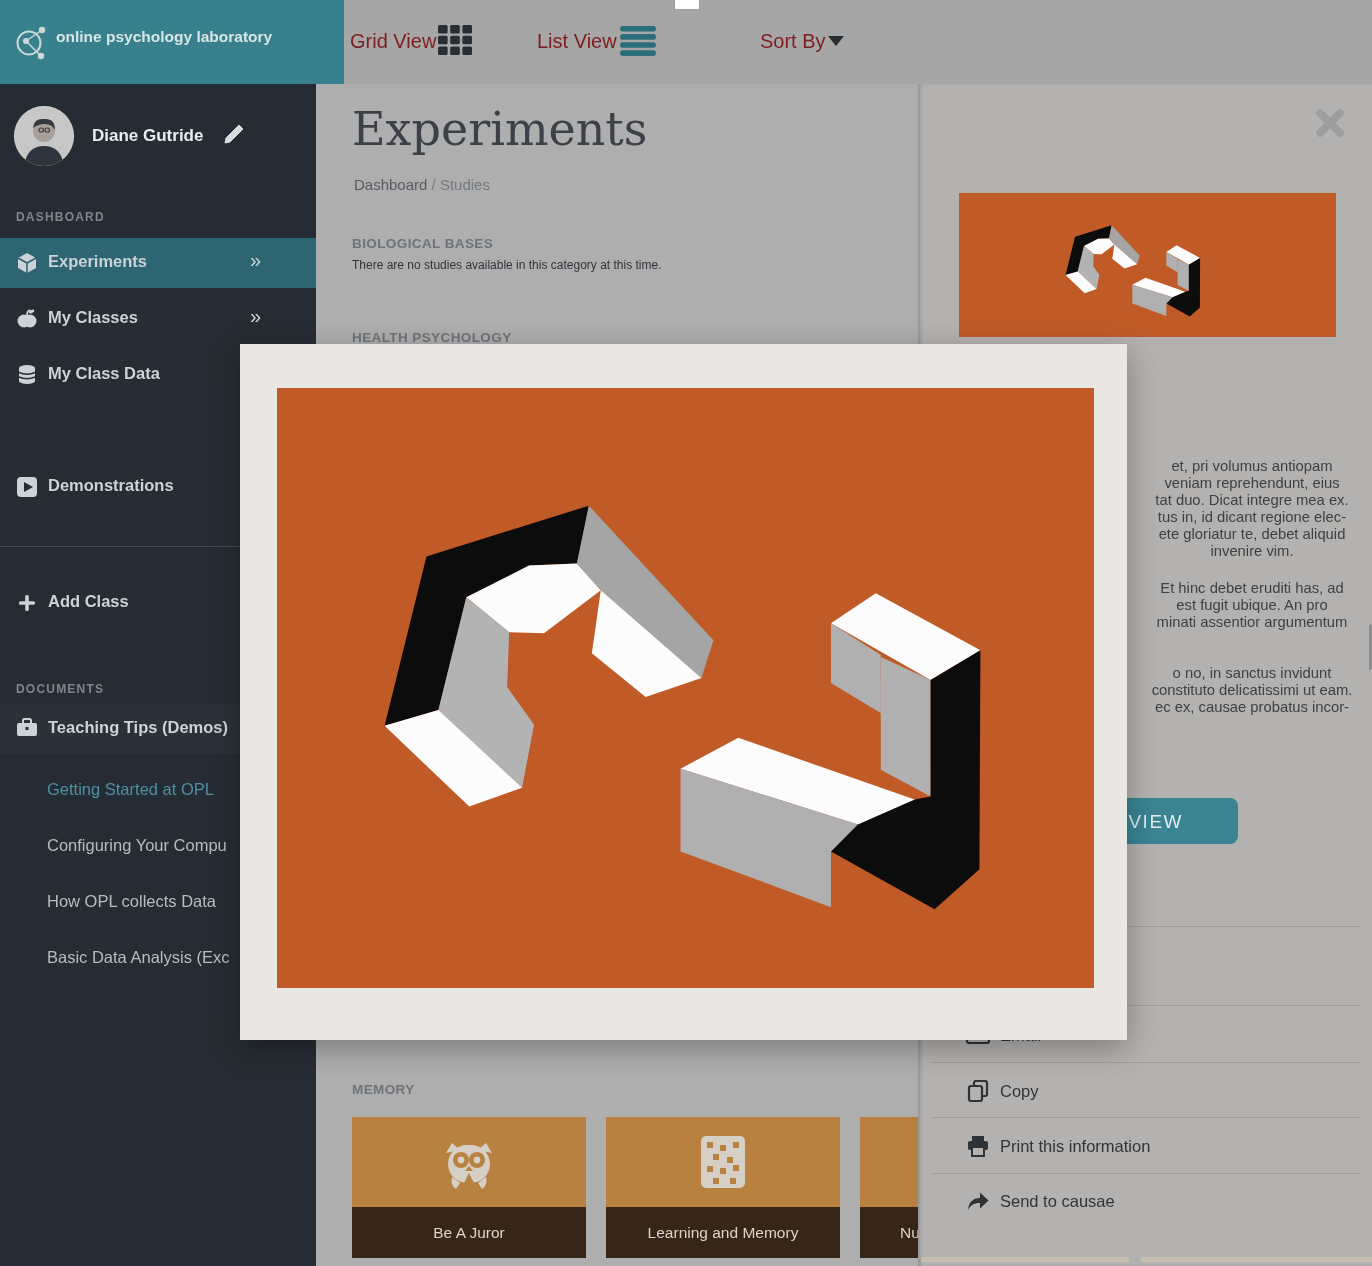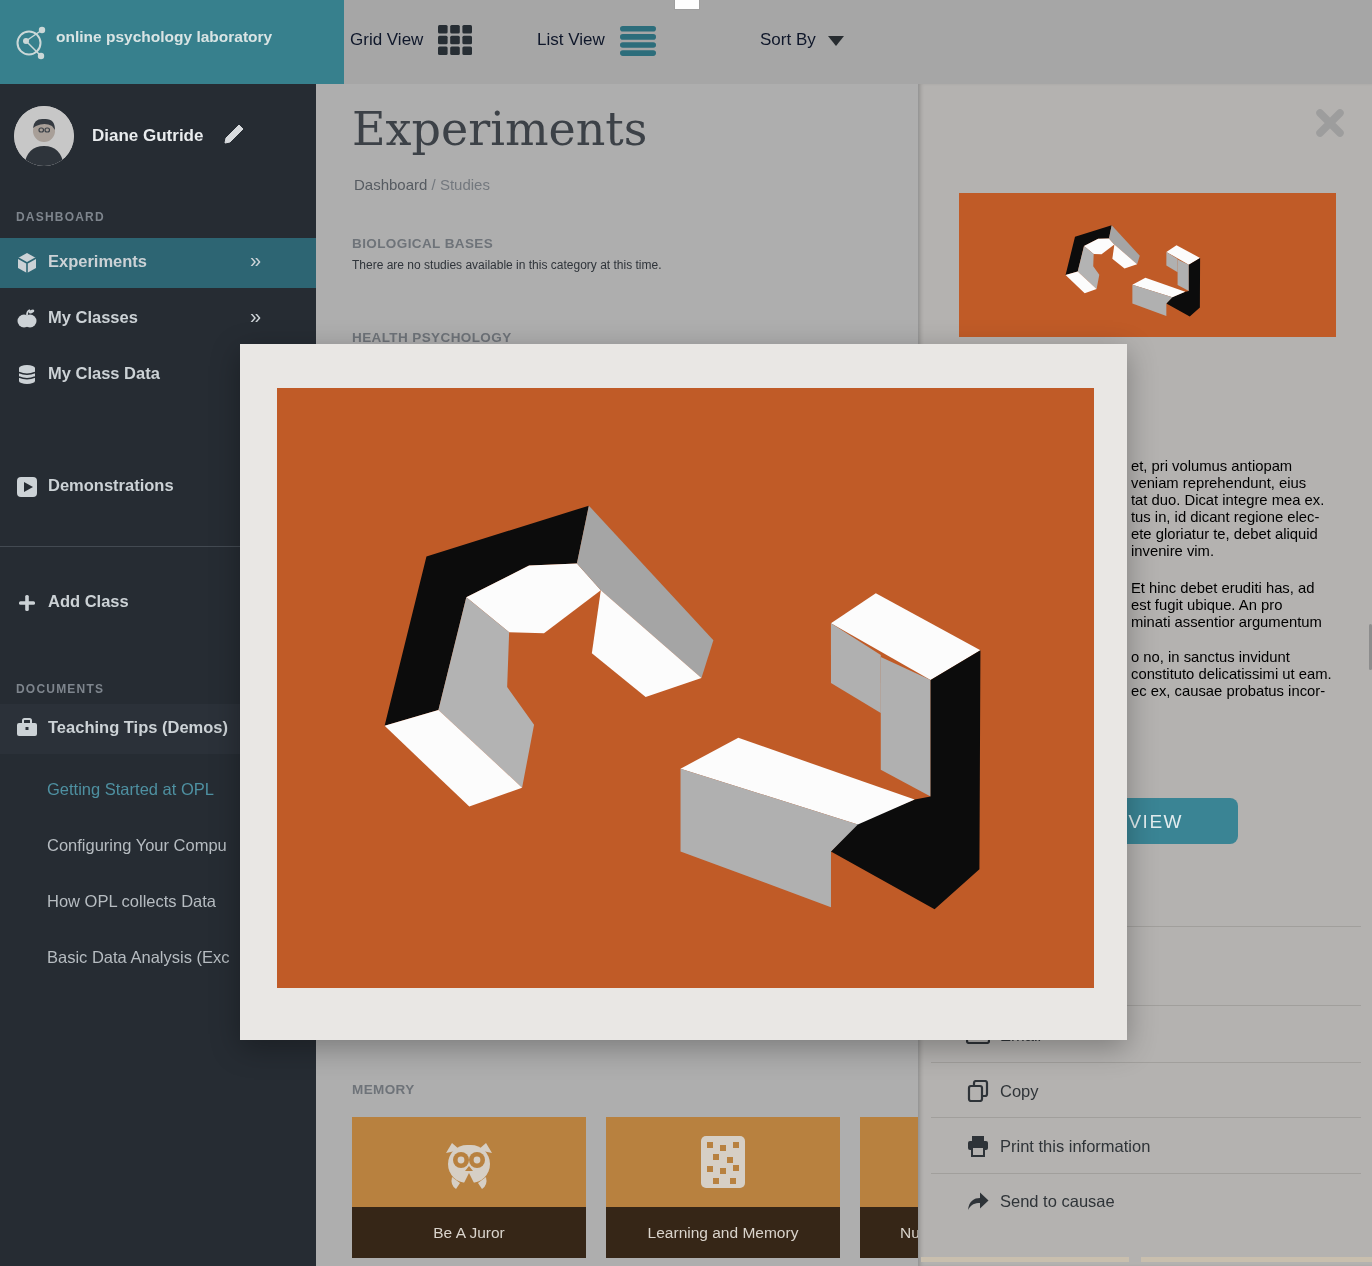--- a/index.html
+++ b/index.html
@@ -4,21 +4,21 @@
 <style>
   html,body{margin:0;padding:0;background:#8e8e8e;}
   #app{position:relative;width:1372px;height:1266px;overflow:hidden;background:#aeaeae;
        font-family:"Liberation Sans",sans-serif;}
   .abs{position:absolute;}
 
   
   #topbar{left:0;top:0;width:1372px;height:84px;background:#a6a6a6;}
   #logo-block{left:0;top:0;width:316px;height:84px;background:#37808d;padding-left:28px;}
   #logo-text{left:56px;top:28px;width:250px;font-size:15.5px;font-weight:bold;color:#d9e4e4;}
-  .tb-label{top:30px;font-size:17px;color:#0f172a;}
+  .tb-label{top:30px;font-size:20px;color:#7f1d1d;}
   #grid-label{left:350px;} #list-label{left:537px;} #sort-label{left:760px;}
   #grid-icon{left:438px;top:25px;} #list-icon{left:620px;top:26px;}
   #sort-caret{left:828px;top:36px;width:0;height:0;border-left:8px solid transparent;
       border-right:8px solid transparent;border-top:10px solid #272c30;}
   #notch{left:674px;top:0;width:24px;height:9px;background:#fdfdfd;border:1px solid #9e9e9e;border-top:none;}
 
   
   #sidebar{left:0;top:84px;width:316px;height:1182px;background:#262c33;}
   #avatar{left:14px;top:22px;width:60px;height:60px;border-radius:50%;background:#c7c7c7;overflow:hidden;}
   #user-name{left:92px;top:42px;font-size:17px;font-weight:bold;color:#e9ecee;}
@@ -51,23 +51,23 @@
 
   
   #panel{left:918px;top:84px;width:454px;height:1182px;background:#b4b2b0;
          border-left:1px solid #979797;box-shadow:inset 3px 0 4px -2px rgba(0,0,0,.2);}
   #close-btn{left:396px;top:24px;width:30px;height:30px;cursor:pointer;}
   #thumb{left:40px;top:109px;width:377px;height:237px;}
   #thumb-img{width:377px;height:144px;background:#c05b27;position:relative;}
   #thumb-fig{position:absolute;left:82px;top:6px;}
   #thumb-band{width:377px;height:93px;background:#2e1d10;}
   #thumb-title{margin-left:172px;line-height:93px;font-size:27px;color:#c8c1b9;white-space:nowrap;}
-  #desc{left:212px;top:374px;width:242px;font-size:14.8px;color:#000000;}
+  #desc{left:212px;top:374px;width:242px;font-size:14.8px;color:#404040;text-align:center;}
   .dl{line-height:17px;white-space:nowrap;}
-  .gap20{margin-top:20px;} .gap34{margin-top:18px;}
+  .gap20{margin-top:20px;} .gap34{margin-top:34px;}
   #view-btn{left:40px;top:714px;width:279px;height:46px;border-radius:8px;background:#3a8494;border:none;
       color:#e2ecee;font-size:19px;letter-spacing:1.5px;text-align:right;padding-right:55px;line-height:46px;
       font-family:"Liberation Sans",sans-serif;cursor:pointer;box-sizing:border-box;}
   .pdiv{left:12px;width:430px;border-top:1px solid #a19f9c;}
   .prow{left:47px;height:28px;display:flex;align-items:center;cursor:pointer;}
   .prow .mi{margin-right:10px;width:24px;display:flex;justify-content:center;}
   .prow .ml{font-size:16.5px;color:#2f3438;white-space:nowrap;}
   .tan-strip{top:1173px;height:5px;background:#c9bfae;}
   #scroll-thumb{left:450px;top:540px;width:3px;height:46px;background:#8d8d8d;border-radius:2px;}
 

